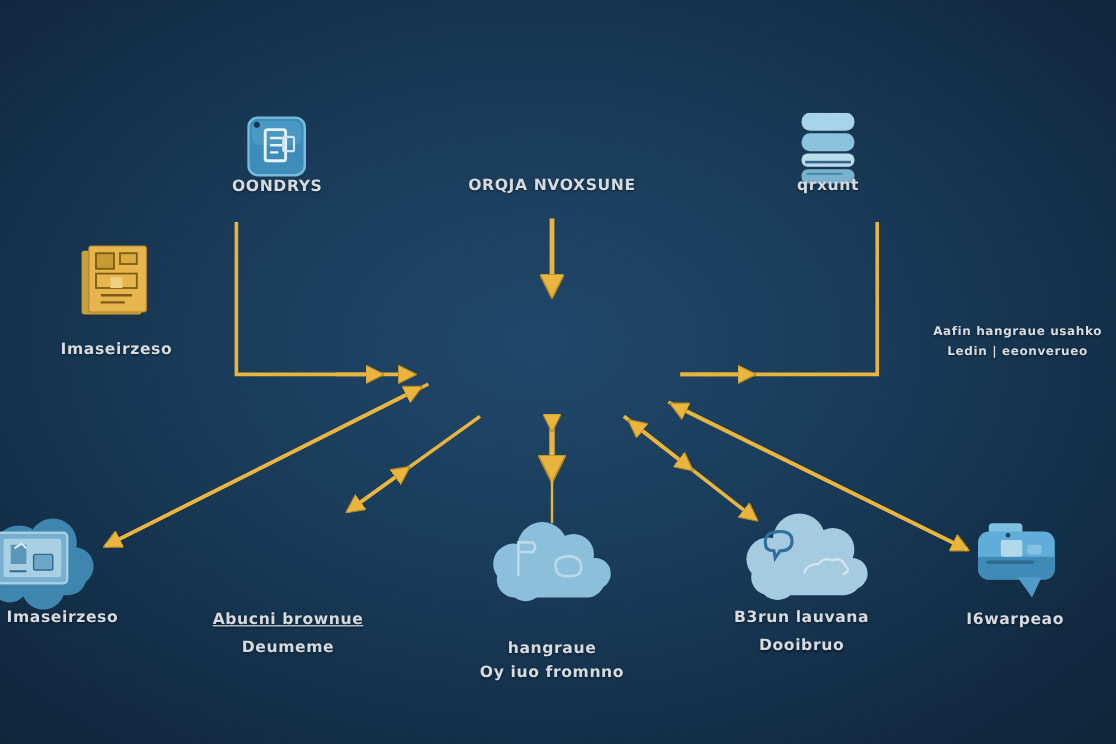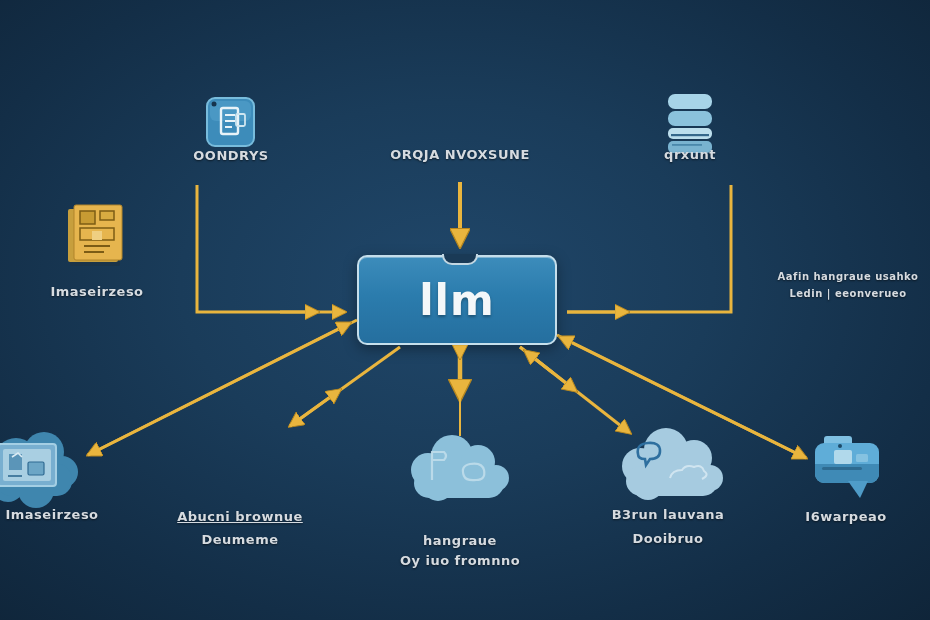--- a/index.html
+++ b/index.html
@@ -69,24 +69,20 @@
 
       <line x1="520" y1="347" x2="630" y2="433" marker-end="url(#ah)"></line>
       <line x1="520" y1="347" x2="576" y2="391" marker-end="url(#ah)"></line>
       <line x1="553" y1="373" x2="525" y2="351" marker-end="url(#ah)"></line>
 
       <line x1="557" y1="335" x2="806" y2="458" marker-end="url(#ah)"></line>
       <line x1="806" y1="458" x2="560" y2="337" marker-end="url(#ah)"></line>
     </g>
   </svg>
 
-  <div id="llm-box">
-    <div id="llm-notch"></div>
-    <span id="llm-label">llm</span>
-  </div>
 
   <div class="node" style="left:206px;top:96px;">
     <span>
       <svg width="50" height="52" viewBox="0 0 50 52">
         <rect x="1" y="2" width="47" height="48" rx="8" fill="#3d8cba" stroke="#78bcdc" stroke-width="2"></rect>
         <rect x="4" y="5" width="41" height="20" rx="6" fill="#4e9bc7" opacity="0.8"></rect>
         <circle cx="8" cy="8" r="2.5" fill="#16344e"></circle>
         <rect x="15" y="12" width="17" height="26" rx="2" fill="none" stroke="#e8f3f8" stroke-width="2.4"></rect>
         <line x1="19" y1="19" x2="29" y2="19" stroke="#e8f3f8" stroke-width="2"></line>
         <line x1="19" y1="25" x2="29" y2="25" stroke="#e8f3f8" stroke-width="2"></line>

